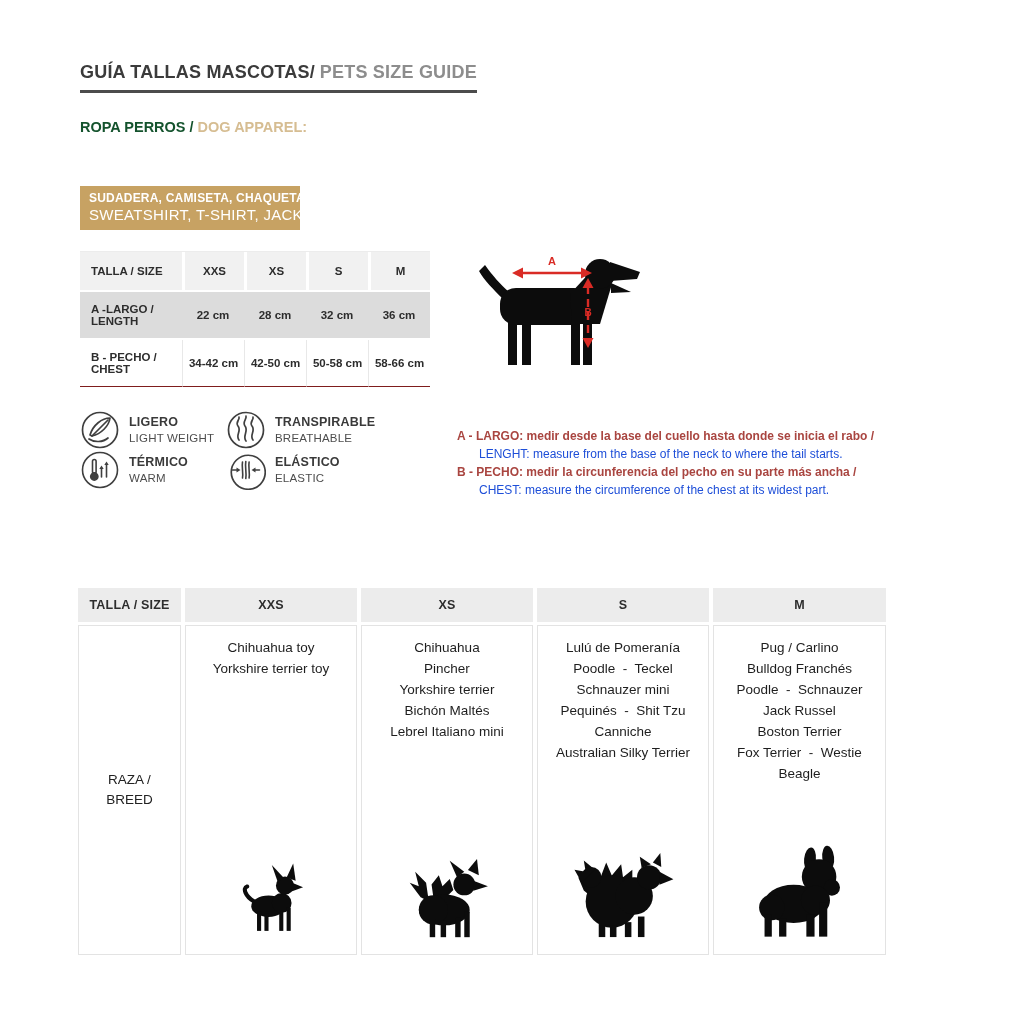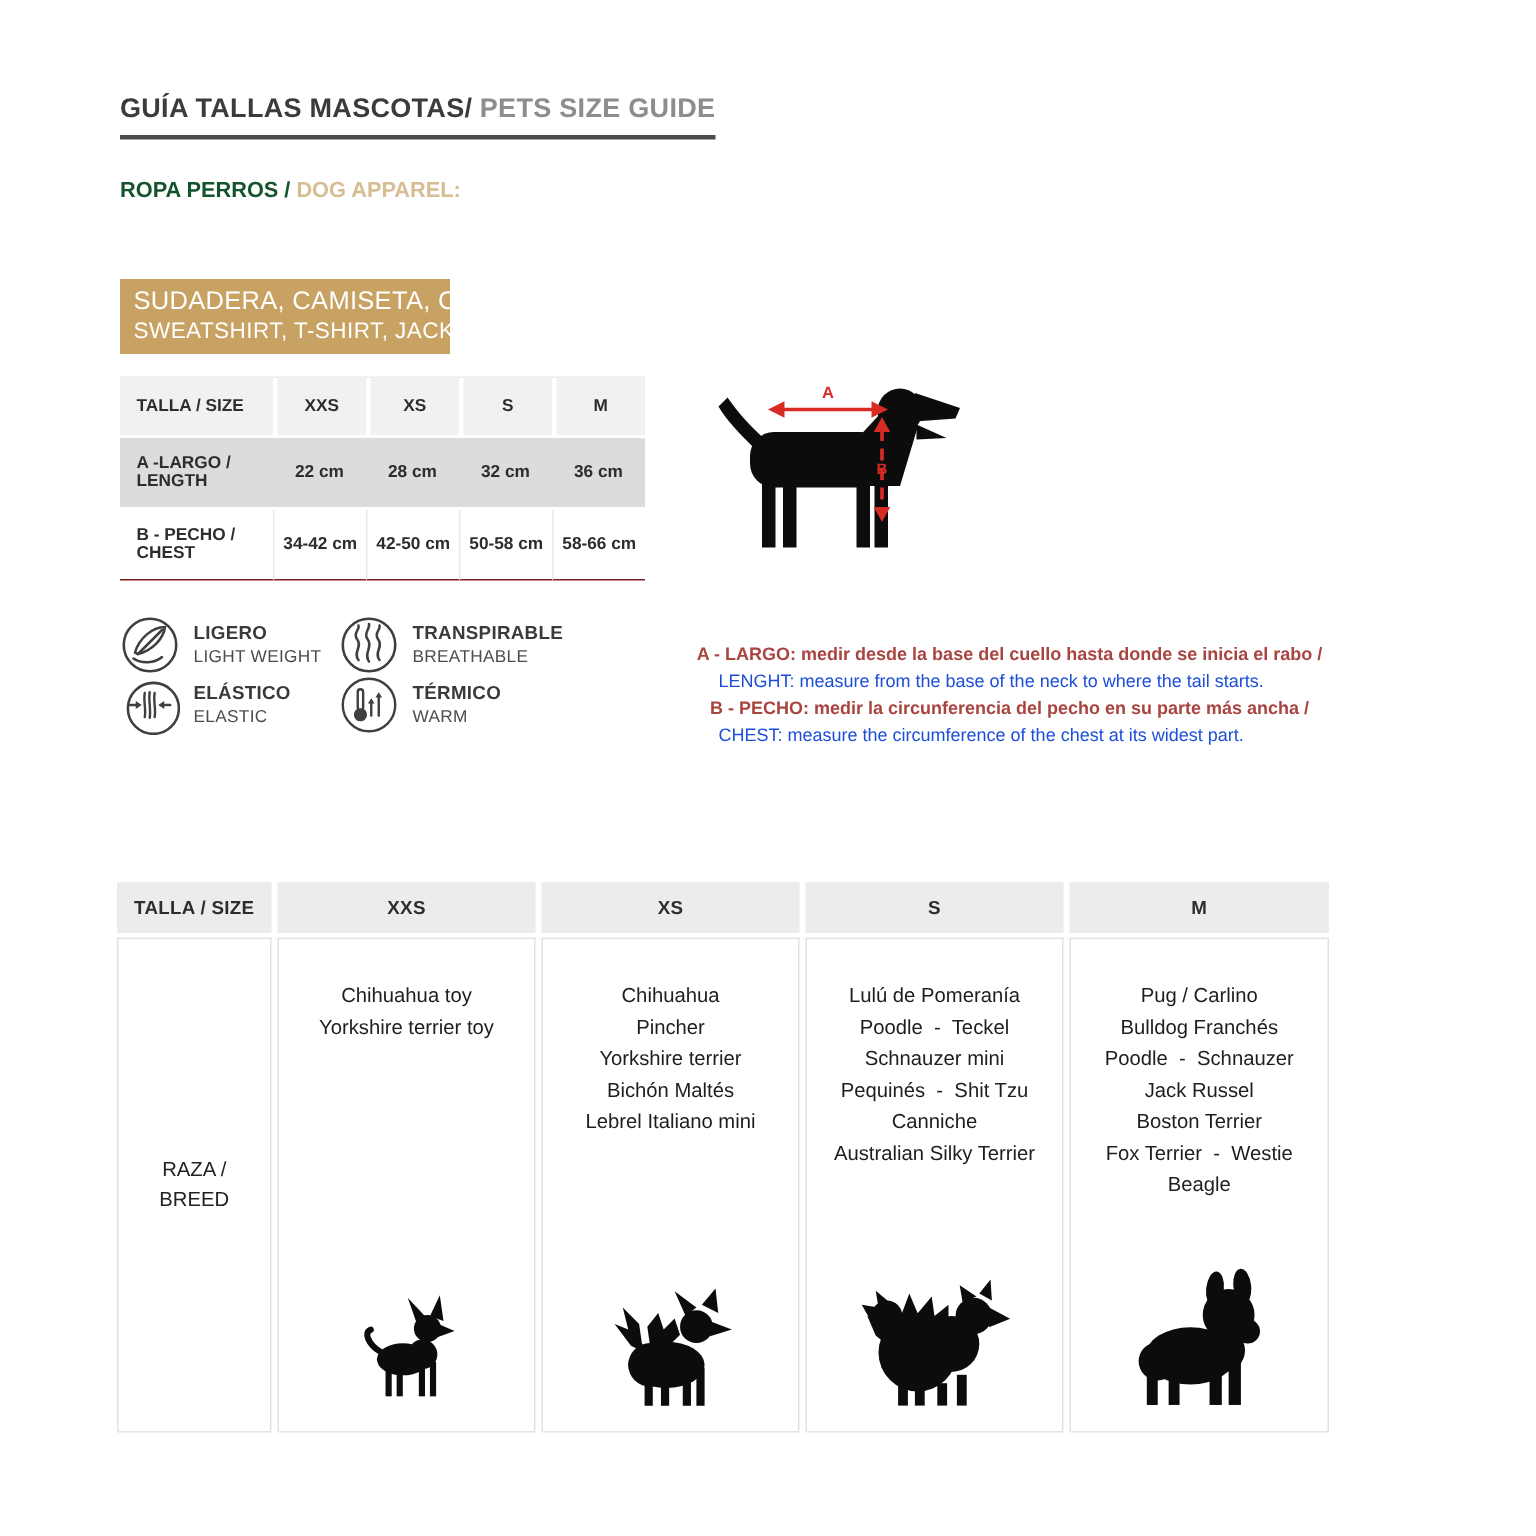--- a/index.html
+++ b/index.html
@@ -14,21 +14,21 @@
   .title-en { color:#8d8d8d; margin-left:5px; }
 
   
   .subtitle { position:absolute; left:80px; top:119px; font-size:14.5px; font-weight:bold; white-space:nowrap; }
   .subtitle-es { color:#14532d; }
   .subtitle-en { color:#d6bd92; margin-left:4px; }
 
   
   .category-box { position:absolute; left:80px; top:186px; width:220px; background:#c7a263;
                   color:#ffffff; padding:5px 9px 7px 9px; }
-  .category-es { font-size:17px; font-weight:normal; letter-spacing:0.2px; white-space:nowrap; }
+  .category-es { font-size:12px; font-weight:bold; letter-spacing:0.2px; white-space:nowrap; }
   .category-en { font-size:15px; font-weight:normal; letter-spacing:0.3px; white-space:nowrap; margin-top:1px; }
 
   
   .size-table { position:absolute; left:80px; top:251px; display:grid;
                 grid-template-columns:102px 62px 62px 62px 62px; grid-auto-rows:auto; row-gap:2px;
                 border-top:1px solid #ececec; }
   .st-cell { display:flex; align-items:center; justify-content:center; font-size:11.5px; font-weight:bold; color:#2d2d2d; }
   .st-label { justify-content:flex-start; padding-left:11px; }
   .st-h { background:#f1f1f1; height:38px; }
   .st-h.sep { border-left:3px solid #ffffff; }
@@ -42,34 +42,34 @@
   
   .features { position:absolute; left:80px; top:410px; display:grid;
               grid-template-columns:146px 220px; }
   .feature { display:flex; align-items:center; gap:9px; }
   .feature-text { line-height:1.25; letter-spacing:0.2px; }
   .feature-name { font-size:12.5px; font-weight:bold; color:#3a3a3a; }
   .feature-sub  { font-size:11.5px; color:#4d4d4d; }
 
   
   .notes { position:absolute; left:457px; top:427px; width:432px; font-size:12px; line-height:18px; }
-  .note-bold   { color:#a94540; font-weight:bold;text-align:center; }
+  .note-bold   { color:#a94540; font-weight:bold; }
   .note-normal { color:#1d4ed8; padding-left:22px; }
 
   
   .breed-table { position:absolute; left:78px; top:588px; width:812px; }
   .bt-header { display:grid; grid-template-columns:103px 172px 172px 172px 173px; column-gap:4px; }
   .bt-h { background:#ececec; height:34px; display:flex; align-items:center; justify-content:center;
           font-size:12.5px; font-weight:bold; color:#2d2d2d; letter-spacing:0.2px; }
   .bt-body { display:grid; grid-template-columns:103px 172px 172px 172px 173px; column-gap:4px;
              margin-top:3px; height:330px; }
   .bt-cell { background:#ffffff; border:1px solid #e3e3e3; }
   .bt-raza { display:flex; align-items:center; justify-content:center; text-align:center;
              font-size:13.5px; color:#222; line-height:20px; }
-  .bt-col { display:flex; flex-direction:column; align-items:center; padding-top:27px; }
+  .bt-col { display:flex; flex-direction:column; align-items:center; padding-top:11px; }
   .breeds { text-align:center; font-size:13.5px; line-height:21px; color:#1e1e1e; }
   .breed-line { white-space:pre-wrap; }
   .dog-wrap { margin-top:auto; margin-bottom:13px; }
 
   svg { display:block; }
 </style>
 </head>
 <body>
 
 <div class="page">
@@ -164,51 +164,51 @@
       </span>
       <span class="feature-text">
         <div class="feature-name">TRANSPIRABLE</div>
         <div class="feature-sub">BREATHABLE</div>
       </span>
     </div>
 
     <div class="feature">
       <span>
         <svg width="40" height="40" viewBox="0 0 40 40" fill="none" stroke="#3f3f3f" stroke-width="1.6" stroke-linecap="round">
+          <circle cx="20" cy="20" r="17.5"></circle>
+          <rect x="12.5" y="9.5" width="3.6" height="14" rx="1.8"></rect>
+          <circle cx="14.3" cy="26.5" r="3.6" fill="#3f3f3f"></circle>
+          <line x1="21.5" y1="27" x2="21.5" y2="18"></line>
+          <polygon points="21.5,15.5 19.3,19 23.7,19" fill="#3f3f3f" stroke="none"></polygon>
+          <line x1="26.5" y1="27" x2="26.5" y2="14"></line>
+          <polygon points="26.5,11.5 24.3,15 28.7,15" fill="#3f3f3f" stroke="none"></polygon>
+        </svg>
+      </span>
+      <span class="feature-text">
+        <div class="feature-name">TÉRMICO</div>
+        <div class="feature-sub">WARM</div>
+      </span>
+    </div>
+
+    <div class="feature">
+      <span>
+        <svg width="40" height="40" viewBox="0 0 40 40" fill="none" stroke="#3f3f3f" stroke-width="1.6" stroke-linecap="round">
           <circle cx="17" cy="17" r="15" transform="translate(3 3) scale(1.133)" stroke-width="1.5"></circle>
           <path d="M16.5,12 C15.5,17 17.5,23 16.5,28"></path>
           <path d="M19.8,11.5 C18.8,17 20.8,23 19.8,28.5"></path>
           <path d="M23.1,12 C22.1,17 24.1,23 23.1,28"></path>
           <line x1="6.5" y1="20" x2="11" y2="20"></line>
           <polygon points="14.5,20 10.5,17.4 10.5,22.6" fill="#3f3f3f" stroke="none"></polygon>
           <line x1="33.5" y1="20" x2="29" y2="20"></line>
           <polygon points="25.5,20 29.5,17.4 29.5,22.6" fill="#3f3f3f" stroke="none"></polygon>
         </svg>
       </span>
       <span class="feature-text">
         <div class="feature-name">ELÁSTICO</div>
         <div class="feature-sub">ELASTIC</div>
-      </span>
-    </div>
-
-    <div class="feature">
-      <span>
-        <svg width="40" height="40" viewBox="0 0 40 40" fill="none" stroke="#3f3f3f" stroke-width="1.6" stroke-linecap="round">
-          <circle cx="20" cy="20" r="17.5"></circle>
-          <rect x="12.5" y="9.5" width="3.6" height="14" rx="1.8"></rect>
-          <circle cx="14.3" cy="26.5" r="3.6" fill="#3f3f3f"></circle>
-          <line x1="21.5" y1="27" x2="21.5" y2="18"></line>
-          <polygon points="21.5,15.5 19.3,19 23.7,19" fill="#3f3f3f" stroke="none"></polygon>
-          <line x1="26.5" y1="27" x2="26.5" y2="14"></line>
-          <polygon points="26.5,11.5 24.3,15 28.7,15" fill="#3f3f3f" stroke="none"></polygon>
-        </svg>
-      </span>
-      <span class="feature-text">
-        <div class="feature-name">TÉRMICO</div>
-        <div class="feature-sub">WARM</div>
       </span>
     </div>
   </div>
 
   <div class="notes">
     <div class="note-bold">A - LARGO: medir desde la base del cuello hasta donde se inicia el rabo /</div>
     <div class="note-normal">LENGHT: measure from the base of the neck to where the tail starts.</div>
     <div class="note-bold">B - PECHO: medir la circunferencia del pecho en su parte más ancha /</div>
     <div class="note-normal">CHEST: measure the circumference of the chest at its widest part.</div>
   </div>

